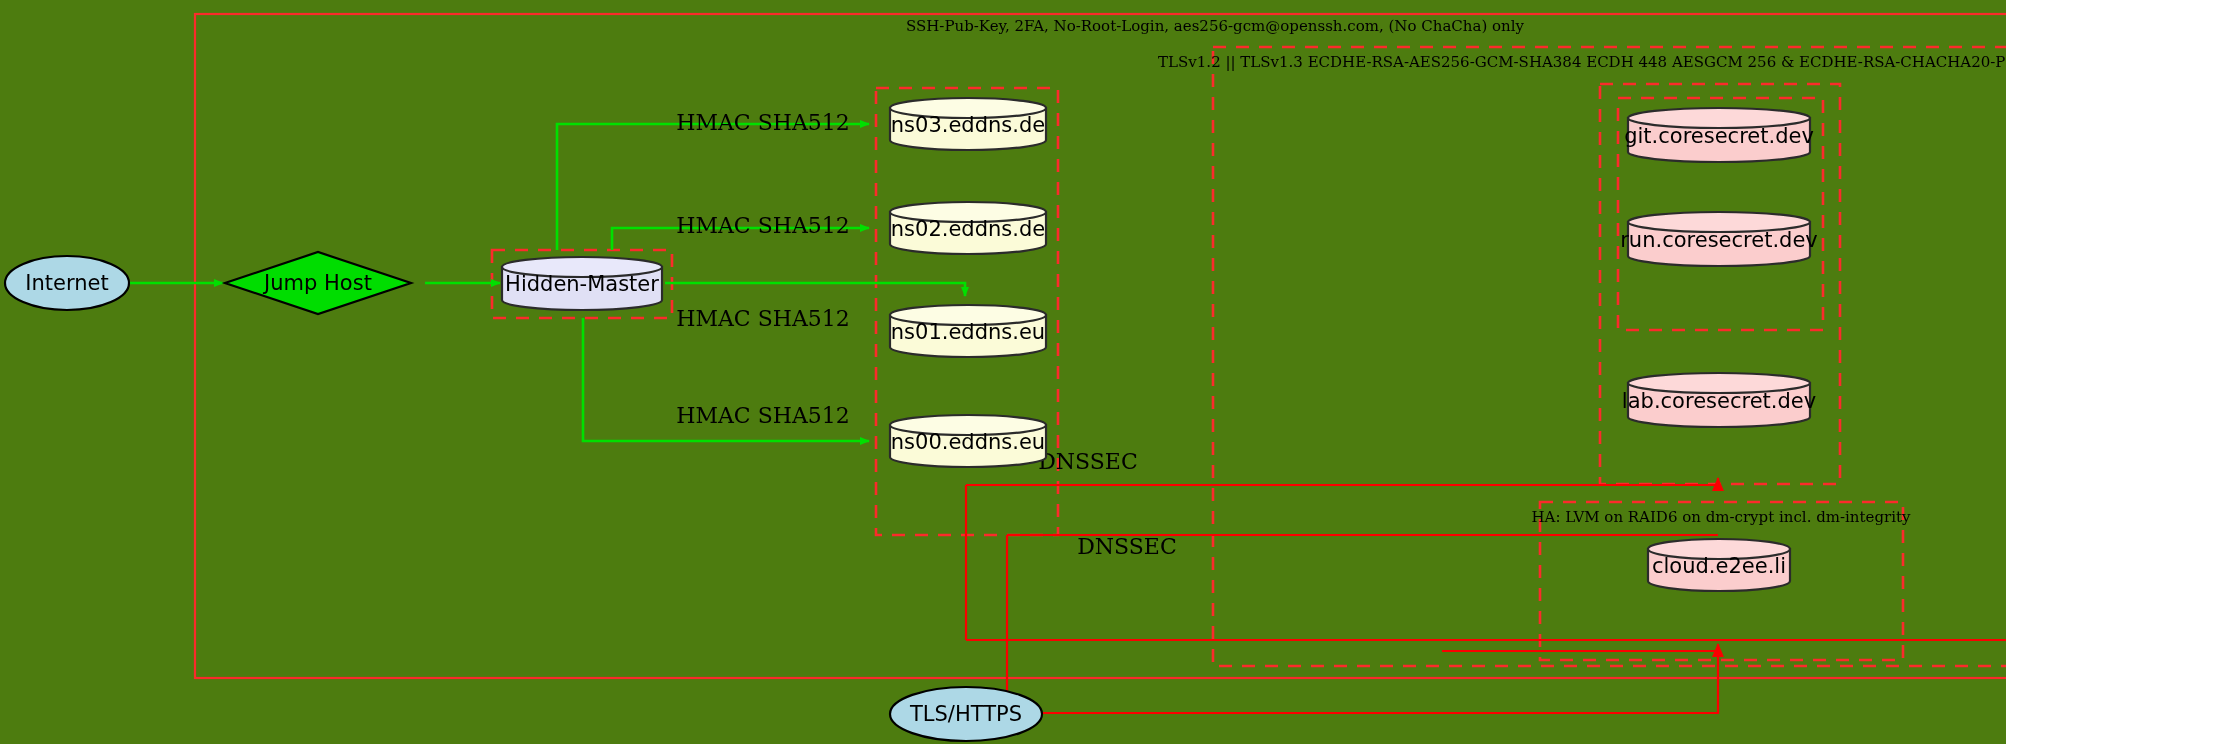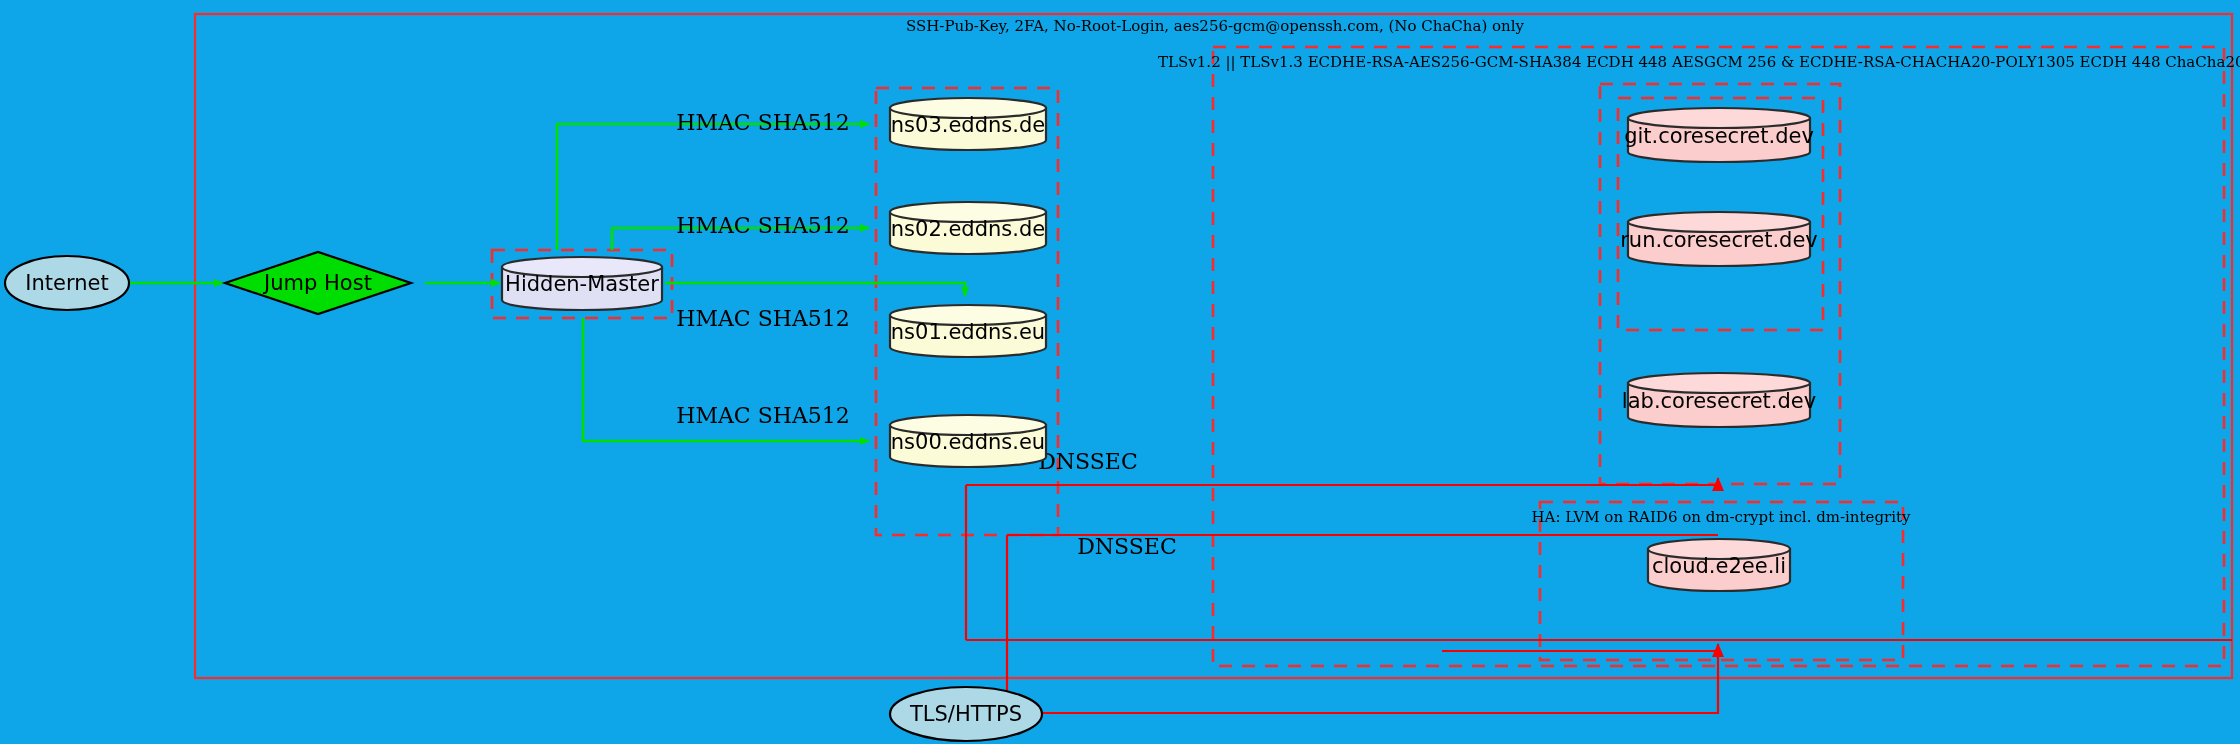--- a/index.html
+++ b/index.html
@@ -5,23 +5,23 @@
   html, body {
     margin: 0;
     padding: 0;
     background: #ffffff;
   }
   body {
     font-family: "Liberation Sans", sans-serif;
   }
   #canvas {
     position: relative;
-    width: 2240px;
+    width: 2006px;
     height: 744px;
-    background: #0ea5e9;
+    background: #4d7c0f;
     overflow: hidden;
   }
   svg#diagram {
     position: absolute;
     top: 0;
     left: 0;
     width: 2240px;
     height: 744px;
     display: block;
   }

